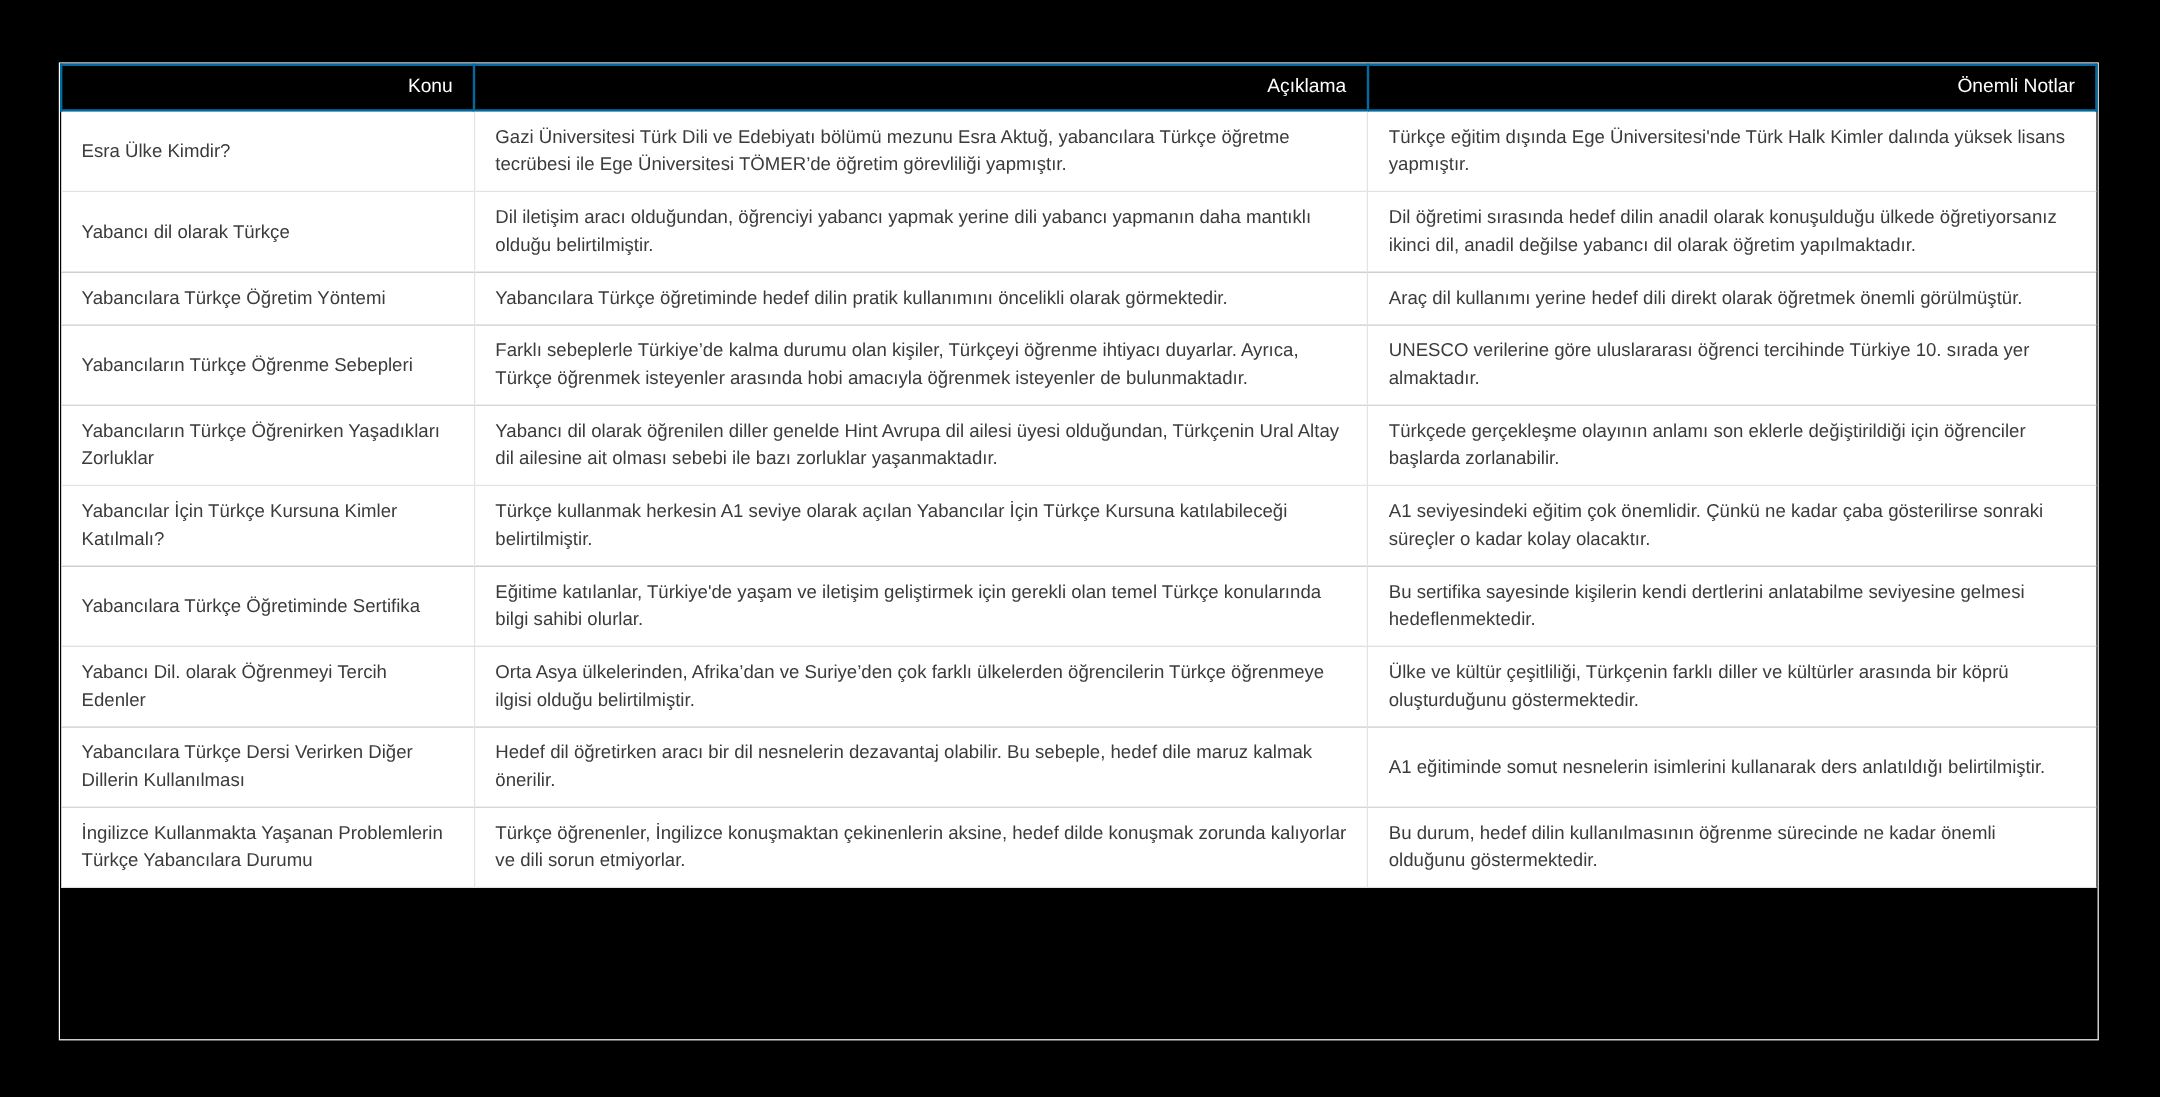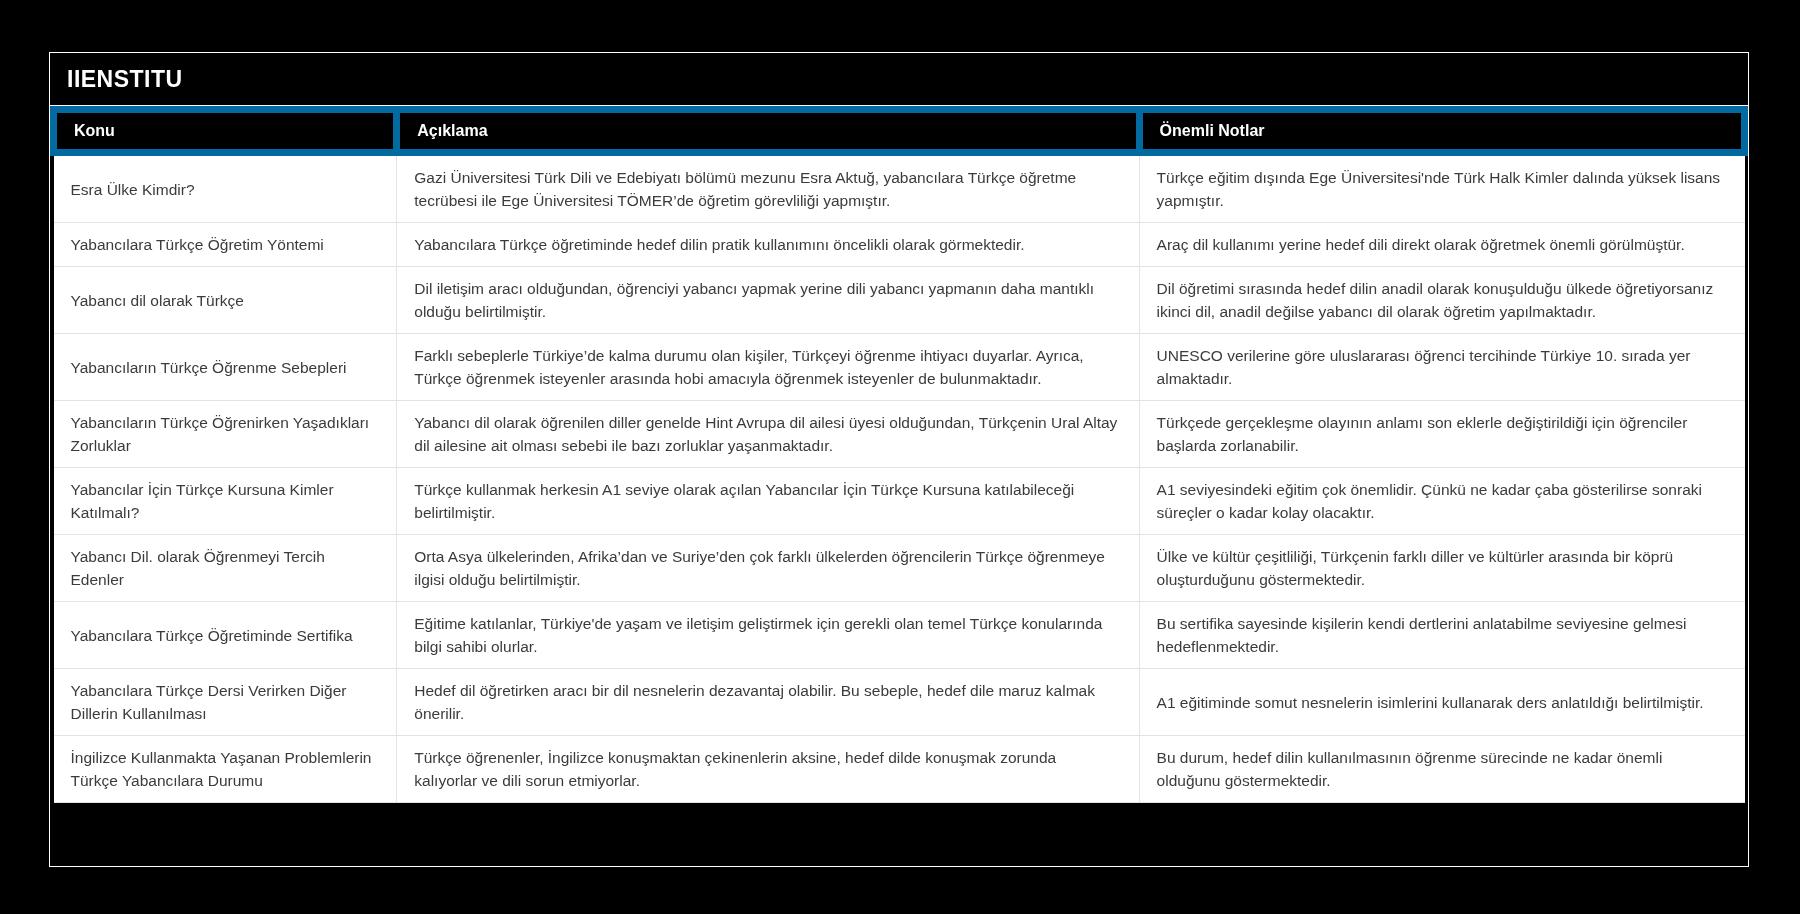--- a/index.html
+++ b/index.html
@@ -38,25 +38,25 @@
     width: 100%;
     border-collapse: collapse;
     table-layout: fixed;
   }
   table.data-table col.c-konu    { width: 20.3%; }
   table.data-table col.c-aciklama{ width: 43.9%; }
   table.data-table col.c-notlar  { width: 35.8%; }
   table.data-table thead th {
     background: #000000;
     color: #ffffff;
-    text-align: left;
+    text-align: right;
     font-size: 16px;
-    font-weight: 700;
+    font-weight: 400;
     padding: 9px 17px;
-    border: 7px solid #0369a1;
+    border: 2px solid #0369a1;
   }
   table.data-table tbody td {
     background: #ffffff;
     color: #3b3b3b;
     font-size: 15.5px;
     line-height: 23px;
     vertical-align: middle;
     padding: 10px 17px;
     border: 1px solid #e3e3e3;
     border-top: none;
@@ -64,21 +64,20 @@
   }
   table.data-table tbody tr td:first-child { border-left: none; }
   table.data-table tbody tr td:last-child  { border-right: none; }
 </style>
 </head>
 <body>
 
 <div class="canvas">
   <div class="panel">
 
-    <div class="brand-bar">IIENSTITU</div>
 
     <table class="data-table">
       <colgroup>
         <col class="c-konu">
         <col class="c-aciklama">
         <col class="c-notlar">
       </colgroup>
       <thead>
         <tr>
           <th>Konu</th>
@@ -86,53 +85,53 @@
           <th>Önemli Notlar</th>
         </tr>
       </thead>
       <tbody>
         <tr>
           <td>Esra Ülke Kimdir?</td>
           <td>Gazi Üniversitesi Türk Dili ve Edebiyatı bölümü mezunu Esra Aktuğ, yabancılara Türkçe öğretme tecrübesi ile Ege Üniversitesi TÖMER’de öğretim görevliliği yapmıştır.</td>
           <td>Türkçe eğitim dışında Ege Üniversitesi'nde Türk Halk Kimler dalında yüksek lisans yapmıştır.</td>
         </tr>
         <tr>
+          <td>Yabancı dil olarak Türkçe</td>
+          <td>Dil iletişim aracı olduğundan, öğrenciyi yabancı yapmak yerine dili yabancı yapmanın daha mantıklı olduğu belirtilmiştir.</td>
+          <td>Dil öğretimi sırasında hedef dilin anadil olarak konuşulduğu ülkede öğretiyorsanız ikinci dil, anadil değilse yabancı dil olarak öğretim yapılmaktadır.</td>
+        </tr>
+        <tr>
           <td>Yabancılara Türkçe Öğretim Yöntemi</td>
           <td>Yabancılara Türkçe öğretiminde hedef dilin pratik kullanımını öncelikli olarak görmektedir.</td>
           <td>Araç dil kullanımı yerine hedef dili direkt olarak öğretmek önemli görülmüştür.</td>
-        </tr>
-        <tr>
-          <td>Yabancı dil olarak Türkçe</td>
-          <td>Dil iletişim aracı olduğundan, öğrenciyi yabancı yapmak yerine dili yabancı yapmanın daha mantıklı olduğu belirtilmiştir.</td>
-          <td>Dil öğretimi sırasında hedef dilin anadil olarak konuşulduğu ülkede öğretiyorsanız ikinci dil, anadil değilse yabancı dil olarak öğretim yapılmaktadır.</td>
         </tr>
         <tr>
           <td>Yabancıların Türkçe Öğrenme Sebepleri</td>
           <td>Farklı sebeplerle Türkiye’de kalma durumu olan kişiler, Türkçeyi öğrenme ihtiyacı duyarlar. Ayrıca, Türkçe öğrenmek isteyenler arasında hobi amacıyla öğrenmek isteyenler de bulunmaktadır.</td>
           <td>UNESCO verilerine göre uluslararası öğrenci tercihinde Türkiye 10. sırada yer almaktadır.</td>
         </tr>
         <tr>
           <td>Yabancıların Türkçe Öğrenirken Yaşadıkları Zorluklar</td>
           <td>Yabancı dil olarak öğrenilen diller genelde Hint Avrupa dil ailesi üyesi olduğundan, Türkçenin Ural Altay dil ailesine ait olması sebebi ile bazı zorluklar yaşanmaktadır.</td>
           <td>Türkçede gerçekleşme olayının anlamı son eklerle değiştirildiği için öğrenciler başlarda zorlanabilir.</td>
         </tr>
         <tr>
           <td>Yabancılar İçin Türkçe Kursuna Kimler Katılmalı?</td>
           <td>Türkçe kullanmak herkesin A1 seviye olarak açılan Yabancılar İçin Türkçe Kursuna katılabileceği belirtilmiştir.</td>
           <td>A1 seviyesindeki eğitim çok önemlidir. Çünkü ne kadar çaba gösterilirse sonraki süreçler o kadar kolay olacaktır.</td>
         </tr>
         <tr>
+          <td>Yabancılara Türkçe Öğretiminde Sertifika</td>
+          <td>Eğitime katılanlar, Türkiye'de yaşam ve iletişim geliştirmek için gerekli olan temel Türkçe konularında bilgi sahibi olurlar.</td>
+          <td>Bu sertifika sayesinde kişilerin kendi dertlerini anlatabilme seviyesine gelmesi hedeflenmektedir.</td>
+        </tr>
+        <tr>
           <td>Yabancı Dil. olarak Öğrenmeyi Tercih Edenler</td>
           <td>Orta Asya ülkelerinden, Afrika’dan ve Suriye’den çok farklı ülkelerden öğrencilerin Türkçe öğrenmeye ilgisi olduğu belirtilmiştir.</td>
           <td>Ülke ve kültür çeşitliliği, Türkçenin farklı diller ve kültürler arasında bir köprü oluşturduğunu göstermektedir.</td>
-        </tr>
-        <tr>
-          <td>Yabancılara Türkçe Öğretiminde Sertifika</td>
-          <td>Eğitime katılanlar, Türkiye'de yaşam ve iletişim geliştirmek için gerekli olan temel Türkçe konularında bilgi sahibi olurlar.</td>
-          <td>Bu sertifika sayesinde kişilerin kendi dertlerini anlatabilme seviyesine gelmesi hedeflenmektedir.</td>
         </tr>
         <tr>
           <td>Yabancılara Türkçe Dersi Verirken Diğer Dillerin Kullanılması</td>
           <td>Hedef dil öğretirken aracı bir dil nesnelerin dezavantaj olabilir. Bu sebeple, hedef dile maruz kalmak önerilir.</td>
           <td>A1 eğitiminde somut nesnelerin isimlerini kullanarak ders anlatıldığı belirtilmiştir.</td>
         </tr>
         <tr>
           <td>İngilizce Kullanmakta Yaşanan Problemlerin Türkçe Yabancılara Durumu</td>
           <td>Türkçe öğrenenler, İngilizce konuşmaktan çekinenlerin aksine, hedef dilde konuşmak zorunda kalıyorlar ve dili sorun etmiyorlar.</td>
           <td>Bu durum, hedef dilin kullanılmasının öğrenme sürecinde ne kadar önemli olduğunu göstermektedir.</td>

